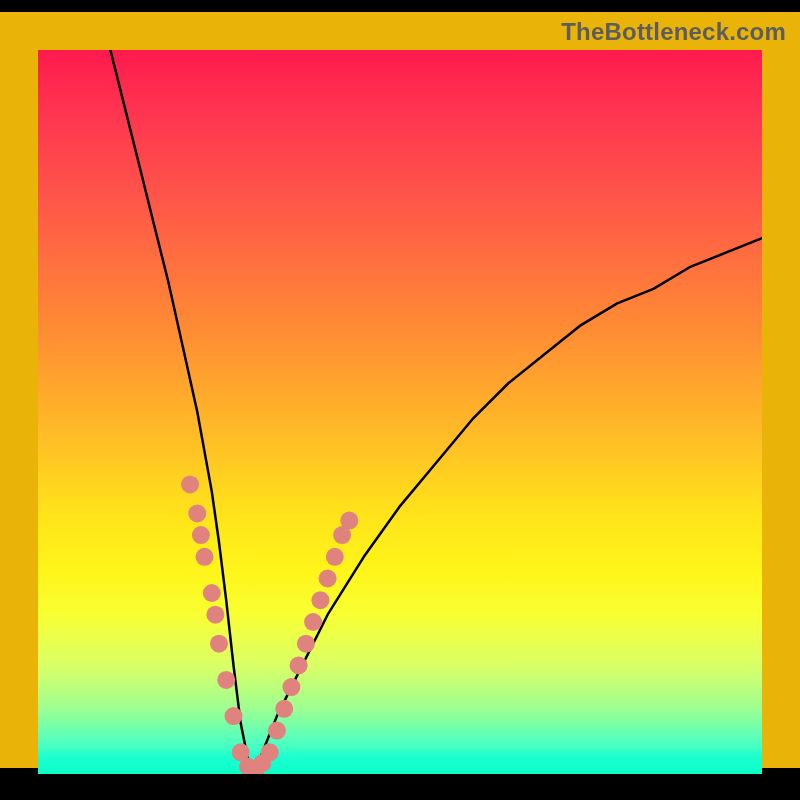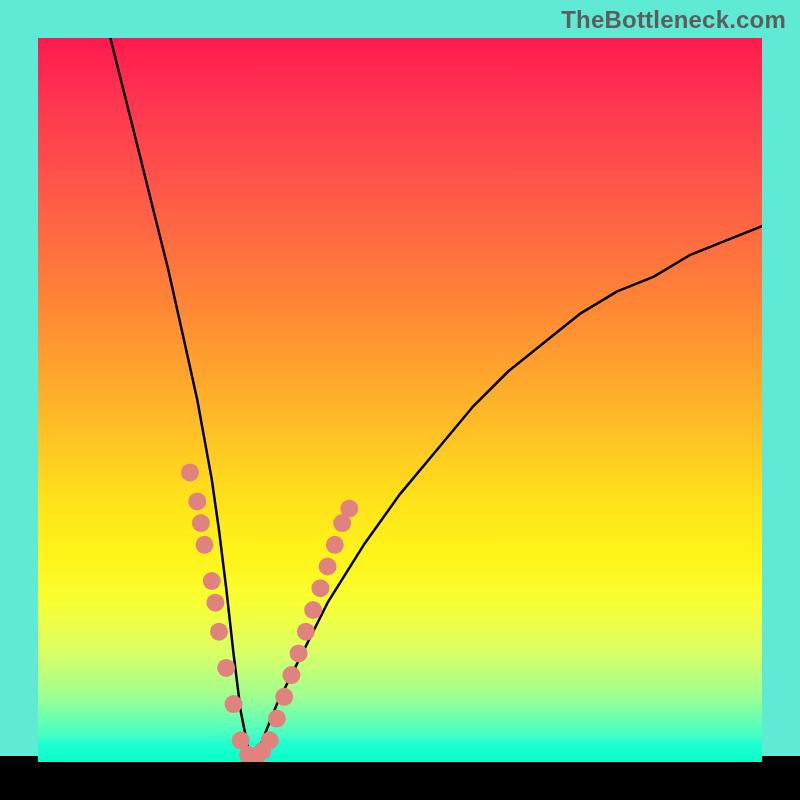--- a/index.html
+++ b/index.html
@@ -5,25 +5,25 @@
   html, body {
     margin: 0;
     padding: 0;
     width: 800px;
     height: 800px;
     background: #000;
     overflow: hidden;
   }
   .frame {
     position: absolute;
-    top: 0;
+    top: 12px;
     left: 0;
     width: 800px;
     height: 756px;
-    background: #5eead4;
+    background: #eab308;
   }
   .plot-area {
     position: absolute;
     top: 38px;
     left: 38px;
     width: 724px;
     height: 724px;
     overflow: hidden;
   }
   .gradient {

